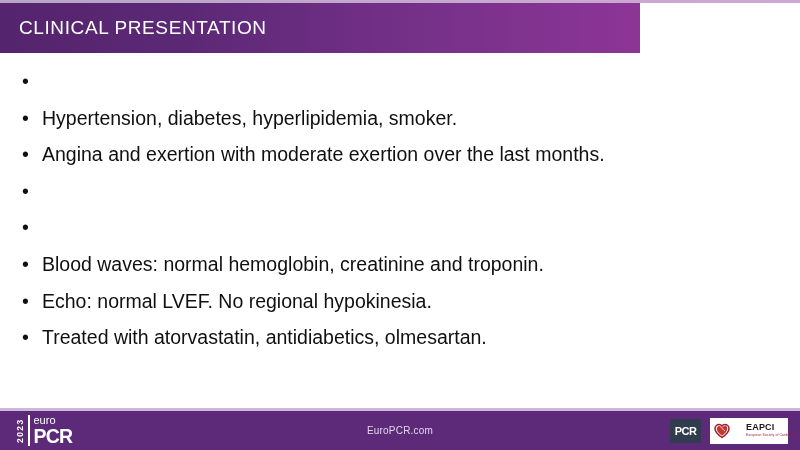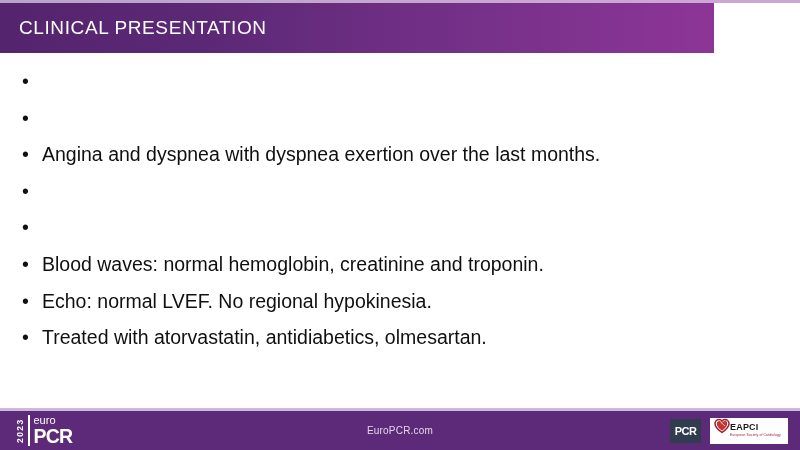--- a/index.html
+++ b/index.html
@@ -16,21 +16,21 @@
     height: 450px;
     background: #ffffff;
     overflow: hidden;
   }
 
   
   .header-band {
     position: absolute;
     left: 0;
     top: 3px;
-    width: 714px;
+    width: 640px;
     height: 50px;
     background: linear-gradient(to right, #55246e 0%, #5b2875 28%, #77318a 68%, #8d3597 100%);
     display: flex;
     align-items: center;
   }
   .header-topline {
     position: absolute;
     left: 0;
     top: 0;
     width: 800px;
@@ -187,23 +187,24 @@
     color: #ffffff;
     font-size: 11px;
     font-weight: 700;
     letter-spacing: -0.5px;
   }
   .eapci-badge {
     width: 78px;
     height: 26px;
     background: #ffffff;
     display: flex;
+    align-items: center;
     padding-left: 4px;
     box-sizing: border-box;
-    gap: 0;
+    gap: 16px;
   }
   .eapci-heart {
     width: 16px;
     height: 16px;
     flex: none;
     display: block;
   }
   .eapci-texts {
     display: flex;
     flex-direction: column;
@@ -234,24 +235,25 @@
     <div class="header-title">CLINICAL PRESENTATION</div>
   </div>
 
   <div class="body-area">
     <ul class="bullet-list">
       <li class="bullet-item">
         <span class="bullet-dot">•</span>
       </li>
       <li class="bullet-item">
         <span class="bullet-dot">•</span>
-      </li>
-      <li class="bullet-item">
-        <span class="bullet-dot">•</span>
-        <span>Angina and dyspnea with dyspnea exertion over the last months.</span>
+        <span>Hypertension, diabetes, hyperlipidemia, smoker.</span>
+      </li>
+      <li class="bullet-item">
+        <span class="bullet-dot">•</span>
+        <span>Angina and exertion with moderate exertion over the last months.</span>
       </li>
       <li class="bullet-item">
         <span class="bullet-dot">•</span>
       </li>
       <li class="bullet-item">
         <span class="bullet-dot">•</span>
       </li>
       <li class="bullet-item">
         <span class="bullet-dot">•</span>
         <span>Blood waves: normal hemoglobin, creatinine and troponin.</span>

